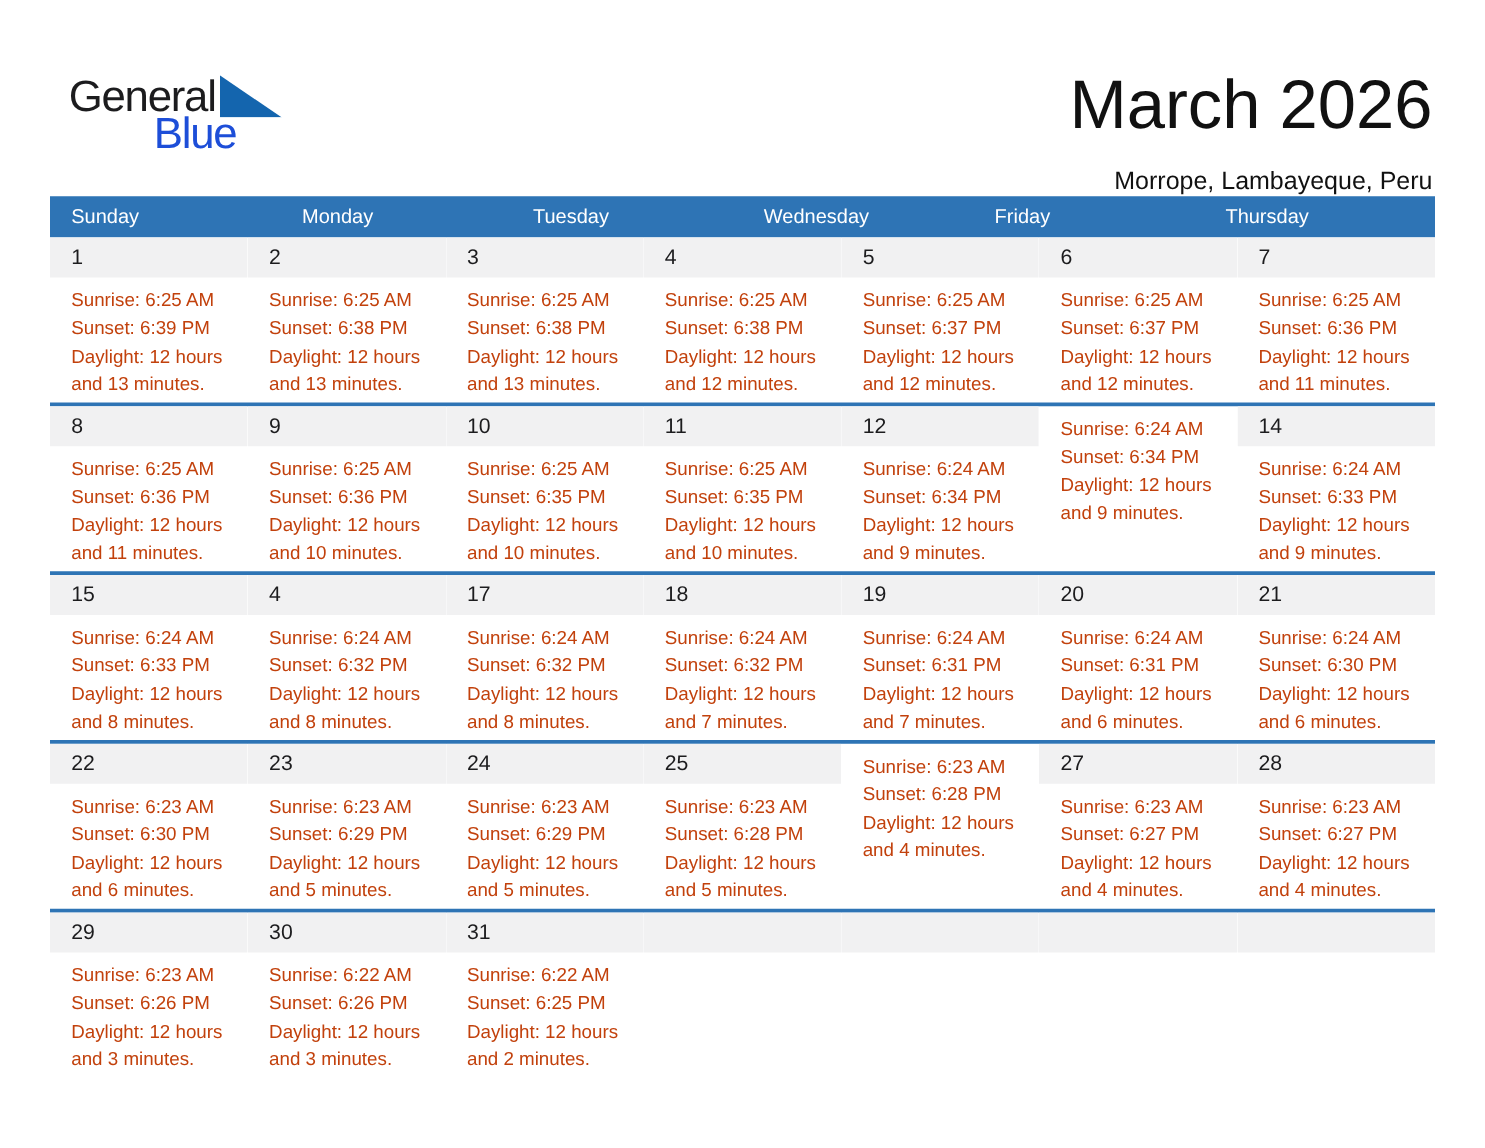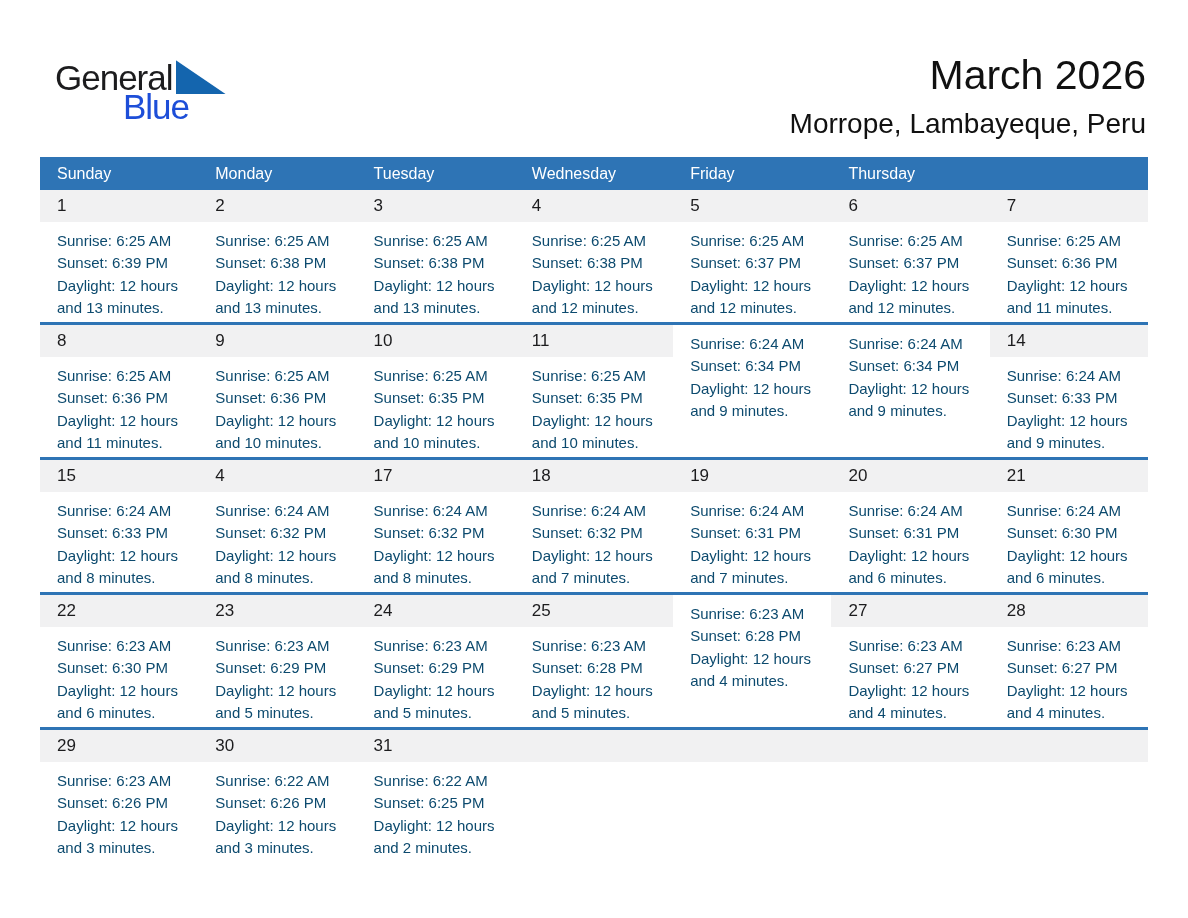--- a/index.html
+++ b/index.html
@@ -16,28 +16,28 @@
   .logo-row1 { display: flex; align-items: flex-end; }
   .logo-general { font-size: 35px; color: #1c1c1e; letter-spacing: -1px; line-height: 1; }
   .logo-triangle {
     width: 50px; height: 34px; margin-left: 3px; margin-bottom: 1px;
     background: #1465ae;
     clip-path: polygon(0 0, 100% 100%, 0 100%);
   }
   .logo-blue { font-size: 35px; color: #1d4ed8; line-height: 1; margin-left: 68px; margin-top: -6px; letter-spacing: -1px; }
 
   .title-block { position: absolute; right: 42px; top: 52px; text-align: right; }
-  .page-title { font-size: 41px; font-weight: normal; color: #111; line-height: 1.15; }
-  .page-subtitle { font-size: 28px; font-weight: normal; color: #111; margin-top: 9px; }
+  .page-title { font-size: 55px; font-weight: normal; color: #111; line-height: 1.15; }
+  .page-subtitle { font-size: 20px; font-weight: normal; color: #111; margin-top: 19px; }
 
   
   .calendar { position: absolute; left: 40px; top: 157px; width: 1108px; }
 
   .week-header {
-    display: grid; grid-template-columns: repeat(7, 1fr);
+    display: grid; grid-template-columns: repeat(6, 1fr);
     height: 33px; background: #2e74b5;
   }
   .hcell {
     display: flex; align-items: center;
     padding-left: 17px;
     color: #ffffff; font-size: 16px;
   }
 
   .week-row {
     display: grid; grid-template-columns: repeat(7, 1fr);
@@ -47,21 +47,21 @@
   .week-row.first { height: 132px; border-top: none; }
 
   .cell { overflow: hidden; }
   .day-num {
     height: 32px; background: #f1f1f2;
     padding: 6px 0 0 17px;
     font-size: 17px; color: #1c1c1e; line-height: 1.2;
   }
   .cell-body {
     padding: 8px 10px 0 17px;
-    font-size: 15px; line-height: 22.4px; color: #0c4a6e;
+    font-size: 15px; line-height: 22.4px; color: #c2410c;
   }
 </style>
 </head>
 <body>
 
 <div class="page">
 
   <div class="logo">
     <div class="logo-row1">
       <span class="logo-general">General</span>
@@ -170,20 +170,21 @@
           </div>
           <div class="cell">
             <div class="day-num">11</div>
             <div class="cell-body">
               <div class="line">Sunrise: 6:25 AM</div>
               <div class="line">Sunset: 6:35 PM</div>
               <div class="line">Daylight: 12 hours and 10 minutes.</div>
             </div>
           </div>
           <div class="cell">
+            <div class="day-num">12</div>
             <div class="cell-body">
               <div class="line">Sunrise: 6:24 AM</div>
               <div class="line">Sunset: 6:34 PM</div>
               <div class="line">Daylight: 12 hours and 9 minutes.</div>
             </div>
           </div>
           <div class="cell">
             <div class="cell-body">
               <div class="line">Sunrise: 6:24 AM</div>
               <div class="line">Sunset: 6:34 PM</div>

